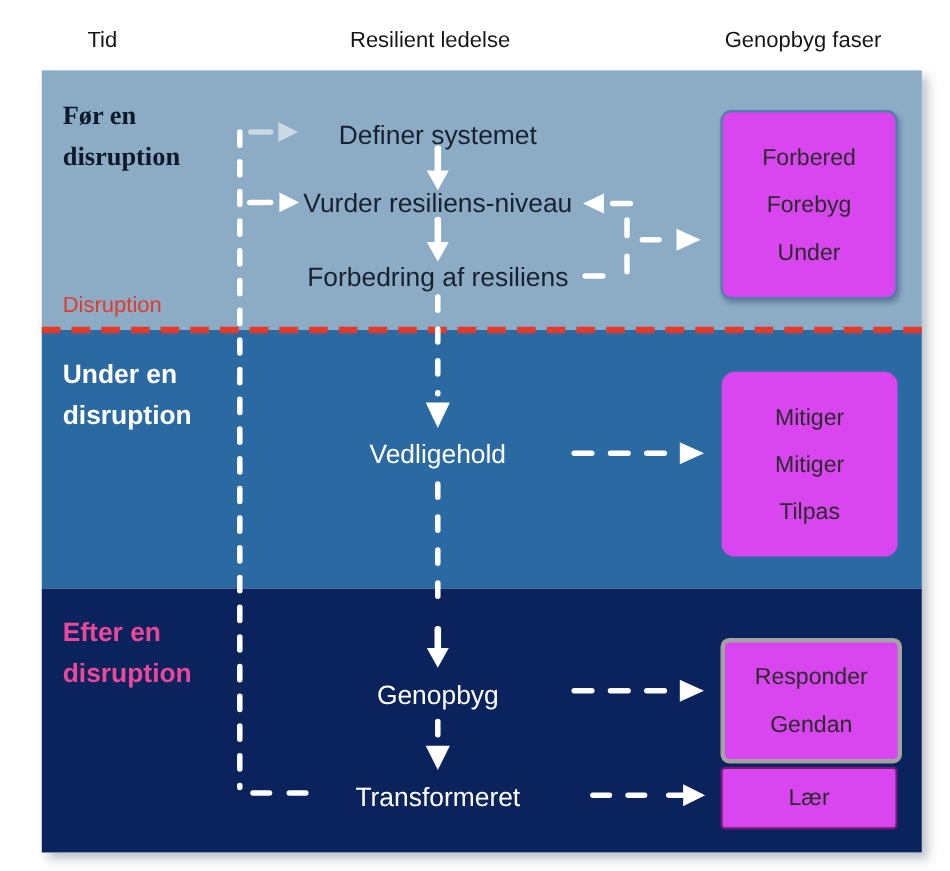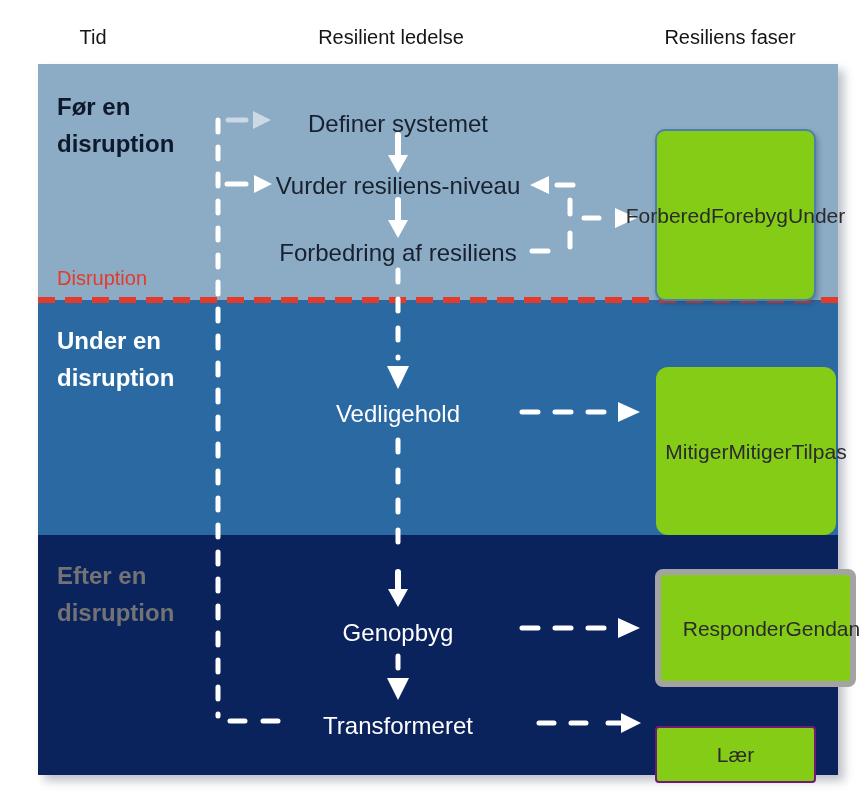--- a/index.html
+++ b/index.html
@@ -16,58 +16,58 @@
     box-shadow:6px 6px 9px rgba(110,120,135,.45);
   }
   .band{position:absolute;left:0;width:800px;}
   #band-before{top:0;height:236px;background:#8CABC4;}
   #band-during{top:236px;height:235px;background:#2B69A3;}
   #band-after{top:471px;height:240px;background:#0B235C;}
   .bandlabel{
     position:absolute;left:57px;font-size:24px;font-weight:bold;
     line-height:37px;white-space:pre-line;
   }
-  #lbl-before{top:88px;color:#0e1a2b;}
+  #lbl-before{top:88px;color:#0e1a2b;font-family:Liberation Serif, serif;}
   #lbl-during{top:322px;color:#ffffff;}
-  #lbl-after{top:557px;color:#737373;}
+  #lbl-after{top:557px;color:#ec4899;}
   .step{
     position:absolute;left:398px;transform:translateX(-50%);
     font-size:24px;white-space:nowrap;
   }
   .step.dark{color:#17212f;}
   .step.light{color:#ffffff;}
   #step-define{top:110px;}
   #step-assess{top:172px;}
   #step-improve{top:239px;}
   #step-maintain{top:400px;}
   #step-rebuild{top:619px;}
   #step-transformed{top:712px;}
   #disruption-label{
     position:absolute;left:57px;top:267px;font-size:20px;color:#E23B2C;
   }
   .pbox{
-    position:absolute;left:655px;width:157px;background:#84cc16;
-    display:flex;flex-direction:row;align-items:center;justify-content:center;
-    color:#2b2b2b;font-size:21px;line-height:43px;text-align:center;margin-top:29px;
+    position:absolute;left:655px;width:157px;background:#d946ef;
+    display:flex;flex-direction:column;align-items:center;justify-content:center;
+    color:#2b2b2b;font-size:21px;line-height:43px;text-align:center;
   }
   #box-before{top:100px;height:168px;border:2px solid #4C80AA;border-radius:10px;
     box-shadow:2px 3px 5px rgba(30,50,80,.35);}
-  #box-during{top:338px;height:168px;border-radius:12px;width:160px;left:656px;padding-left:20px;}
-  #box-after-primary{top:540px;height:106px;border:6px solid #a3a3a3;border-radius:8px;padding-left:32px;}
+  #box-during{top:338px;height:168px;border-radius:12px;width:160px;left:656px;}
+  #box-after-primary{top:580px;height:106px;border:4px solid #a3a3a3;border-radius:8px;}
   #box-after-learn{top:697px;height:53px;border:2px solid #701a75;border-radius:4px;}
   #arrow-layer{position:absolute;left:0;top:0;width:864px;height:792px;pointer-events:none;}
 </style>
 </head>
 <body>
 
 <div id="root">
 
   <div class="hdr" style="left:93px">Tid</div>
   <div class="hdr" style="left:391px">Resilient ledelse</div>
-  <div class="hdr" style="left:730px">Resiliens faser</div>
+  <div class="hdr" style="left:730px">Genopbyg faser</div>
 
   <div id="stage">
     <div class="band" id="band-before"></div>
     <div class="band" id="band-during"></div>
     <div class="band" id="band-after"></div>
   </div>
 
   <svg id="arrow-layer" viewBox="0 0 864 792">
 
     <line x1="38" y1="300" x2="838" y2="300" stroke="#E23B2C" stroke-width="6" stroke-dasharray="17 10"></line>

